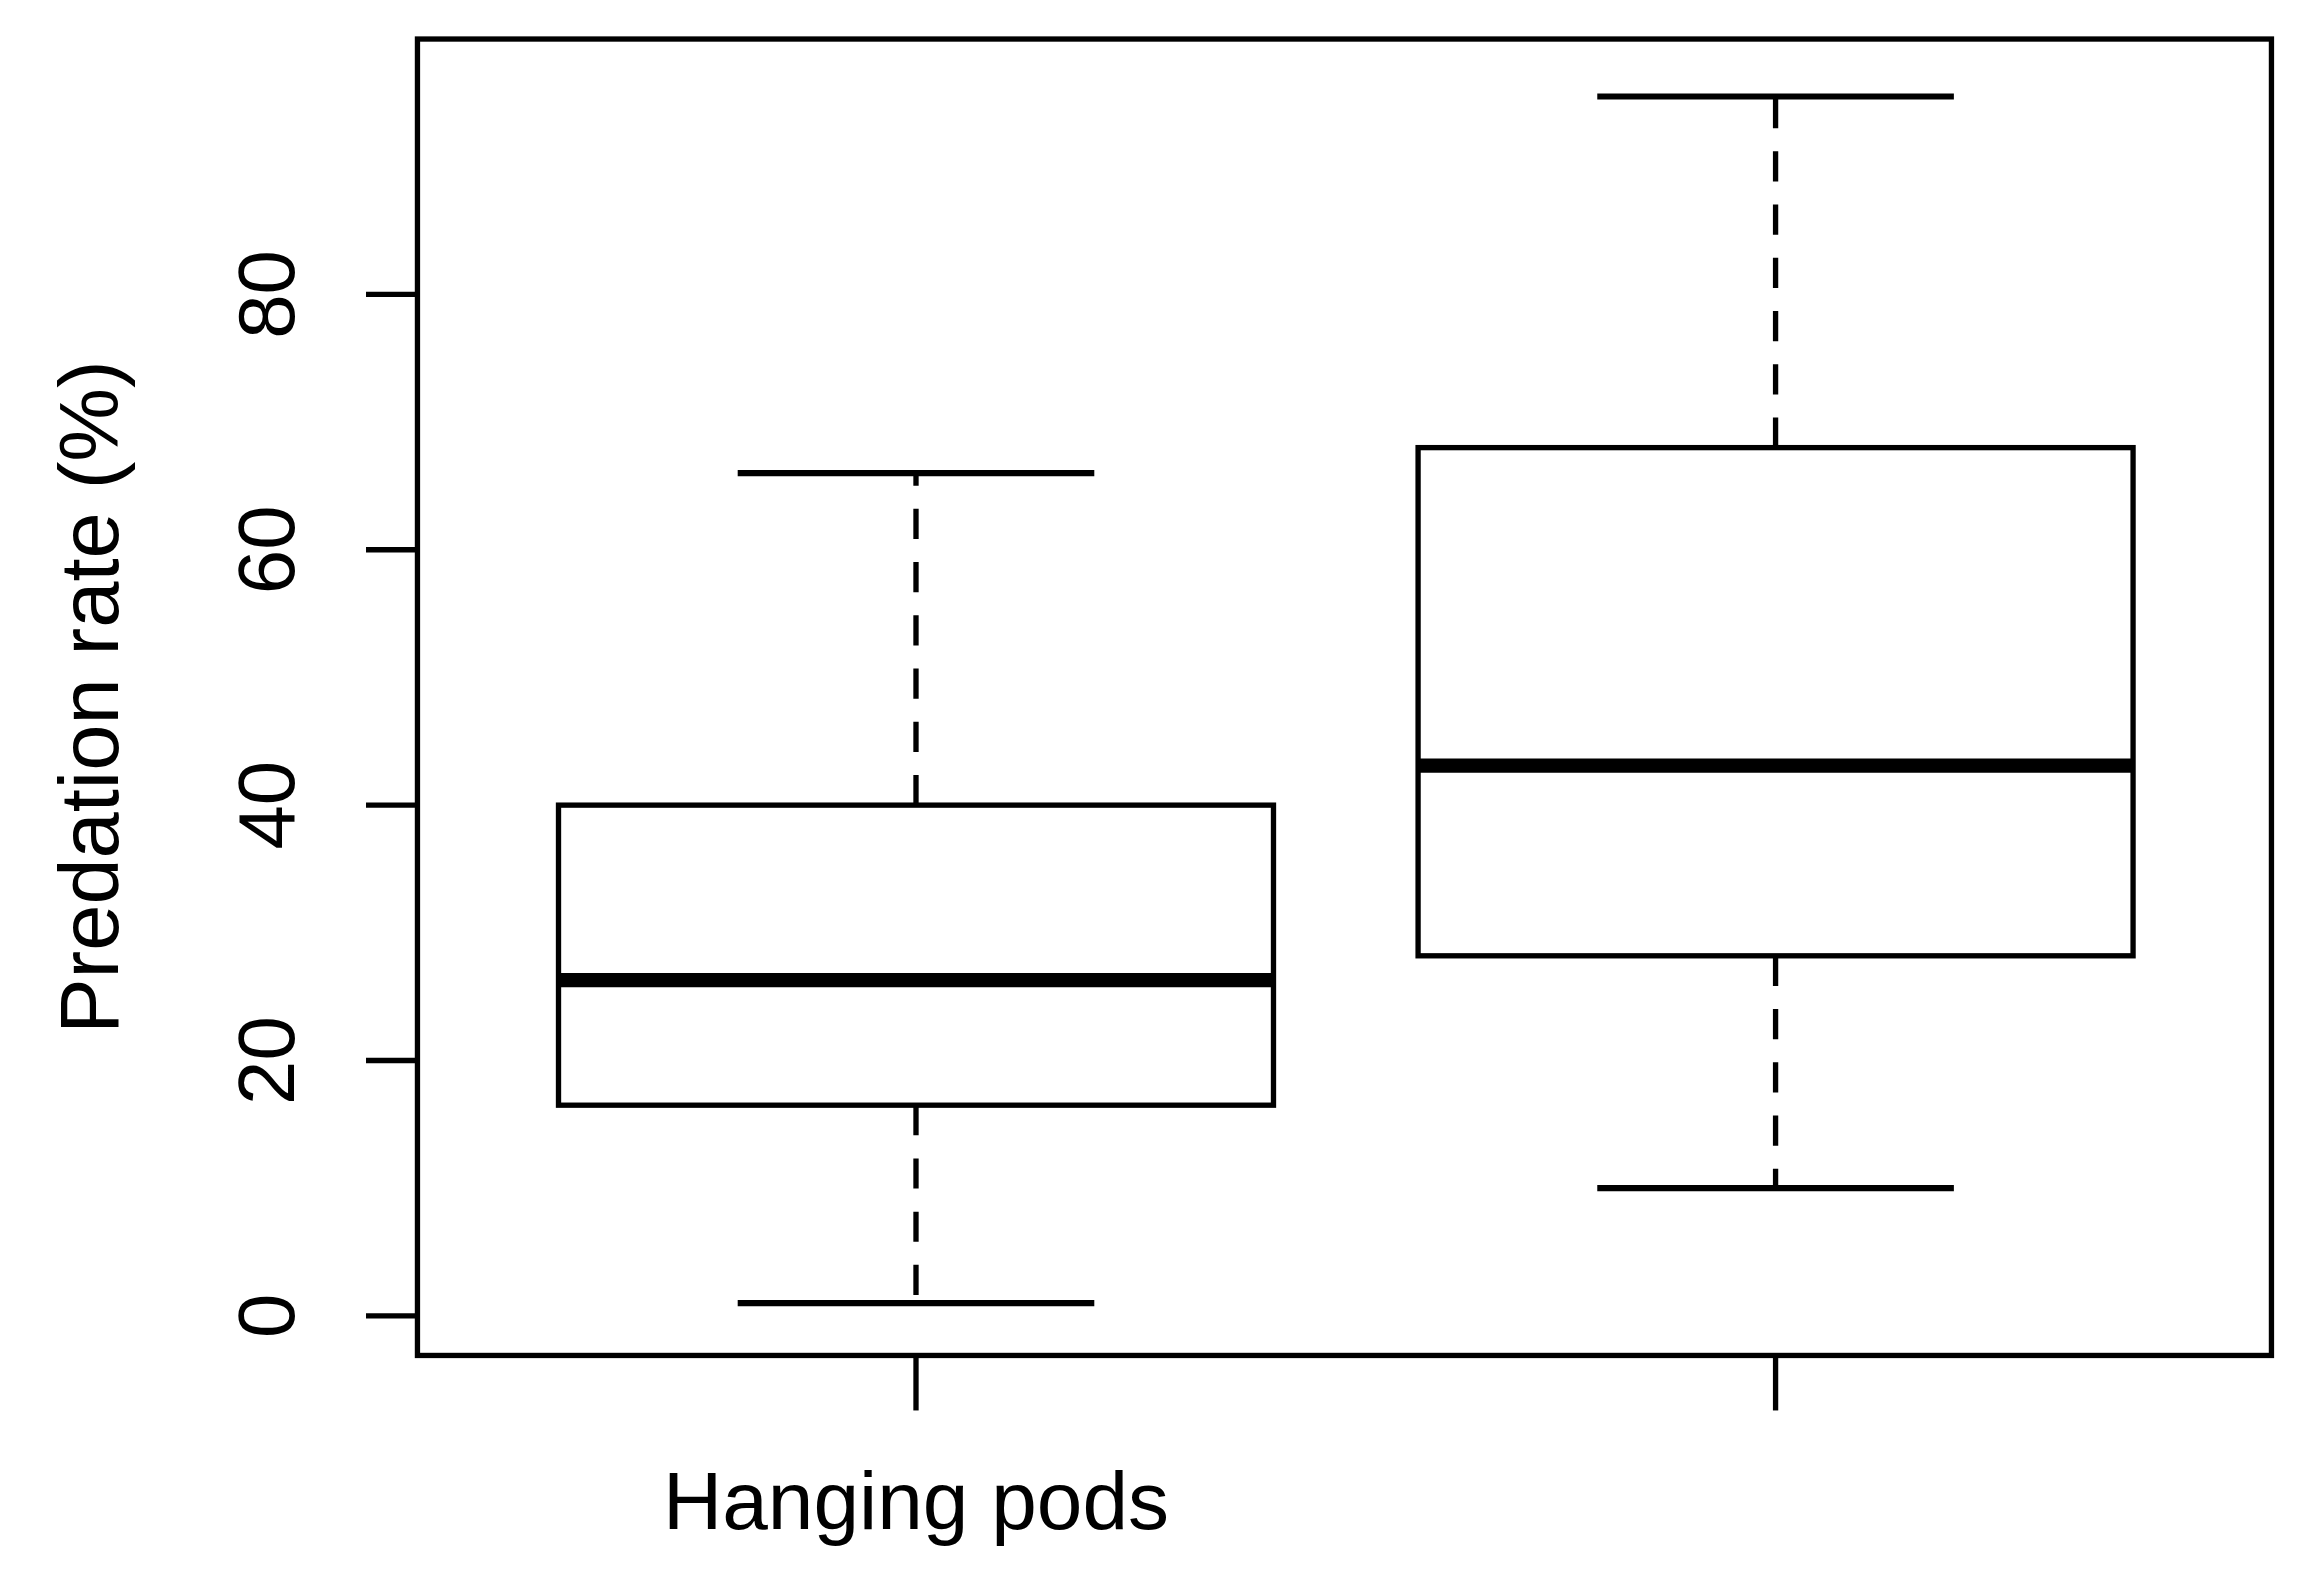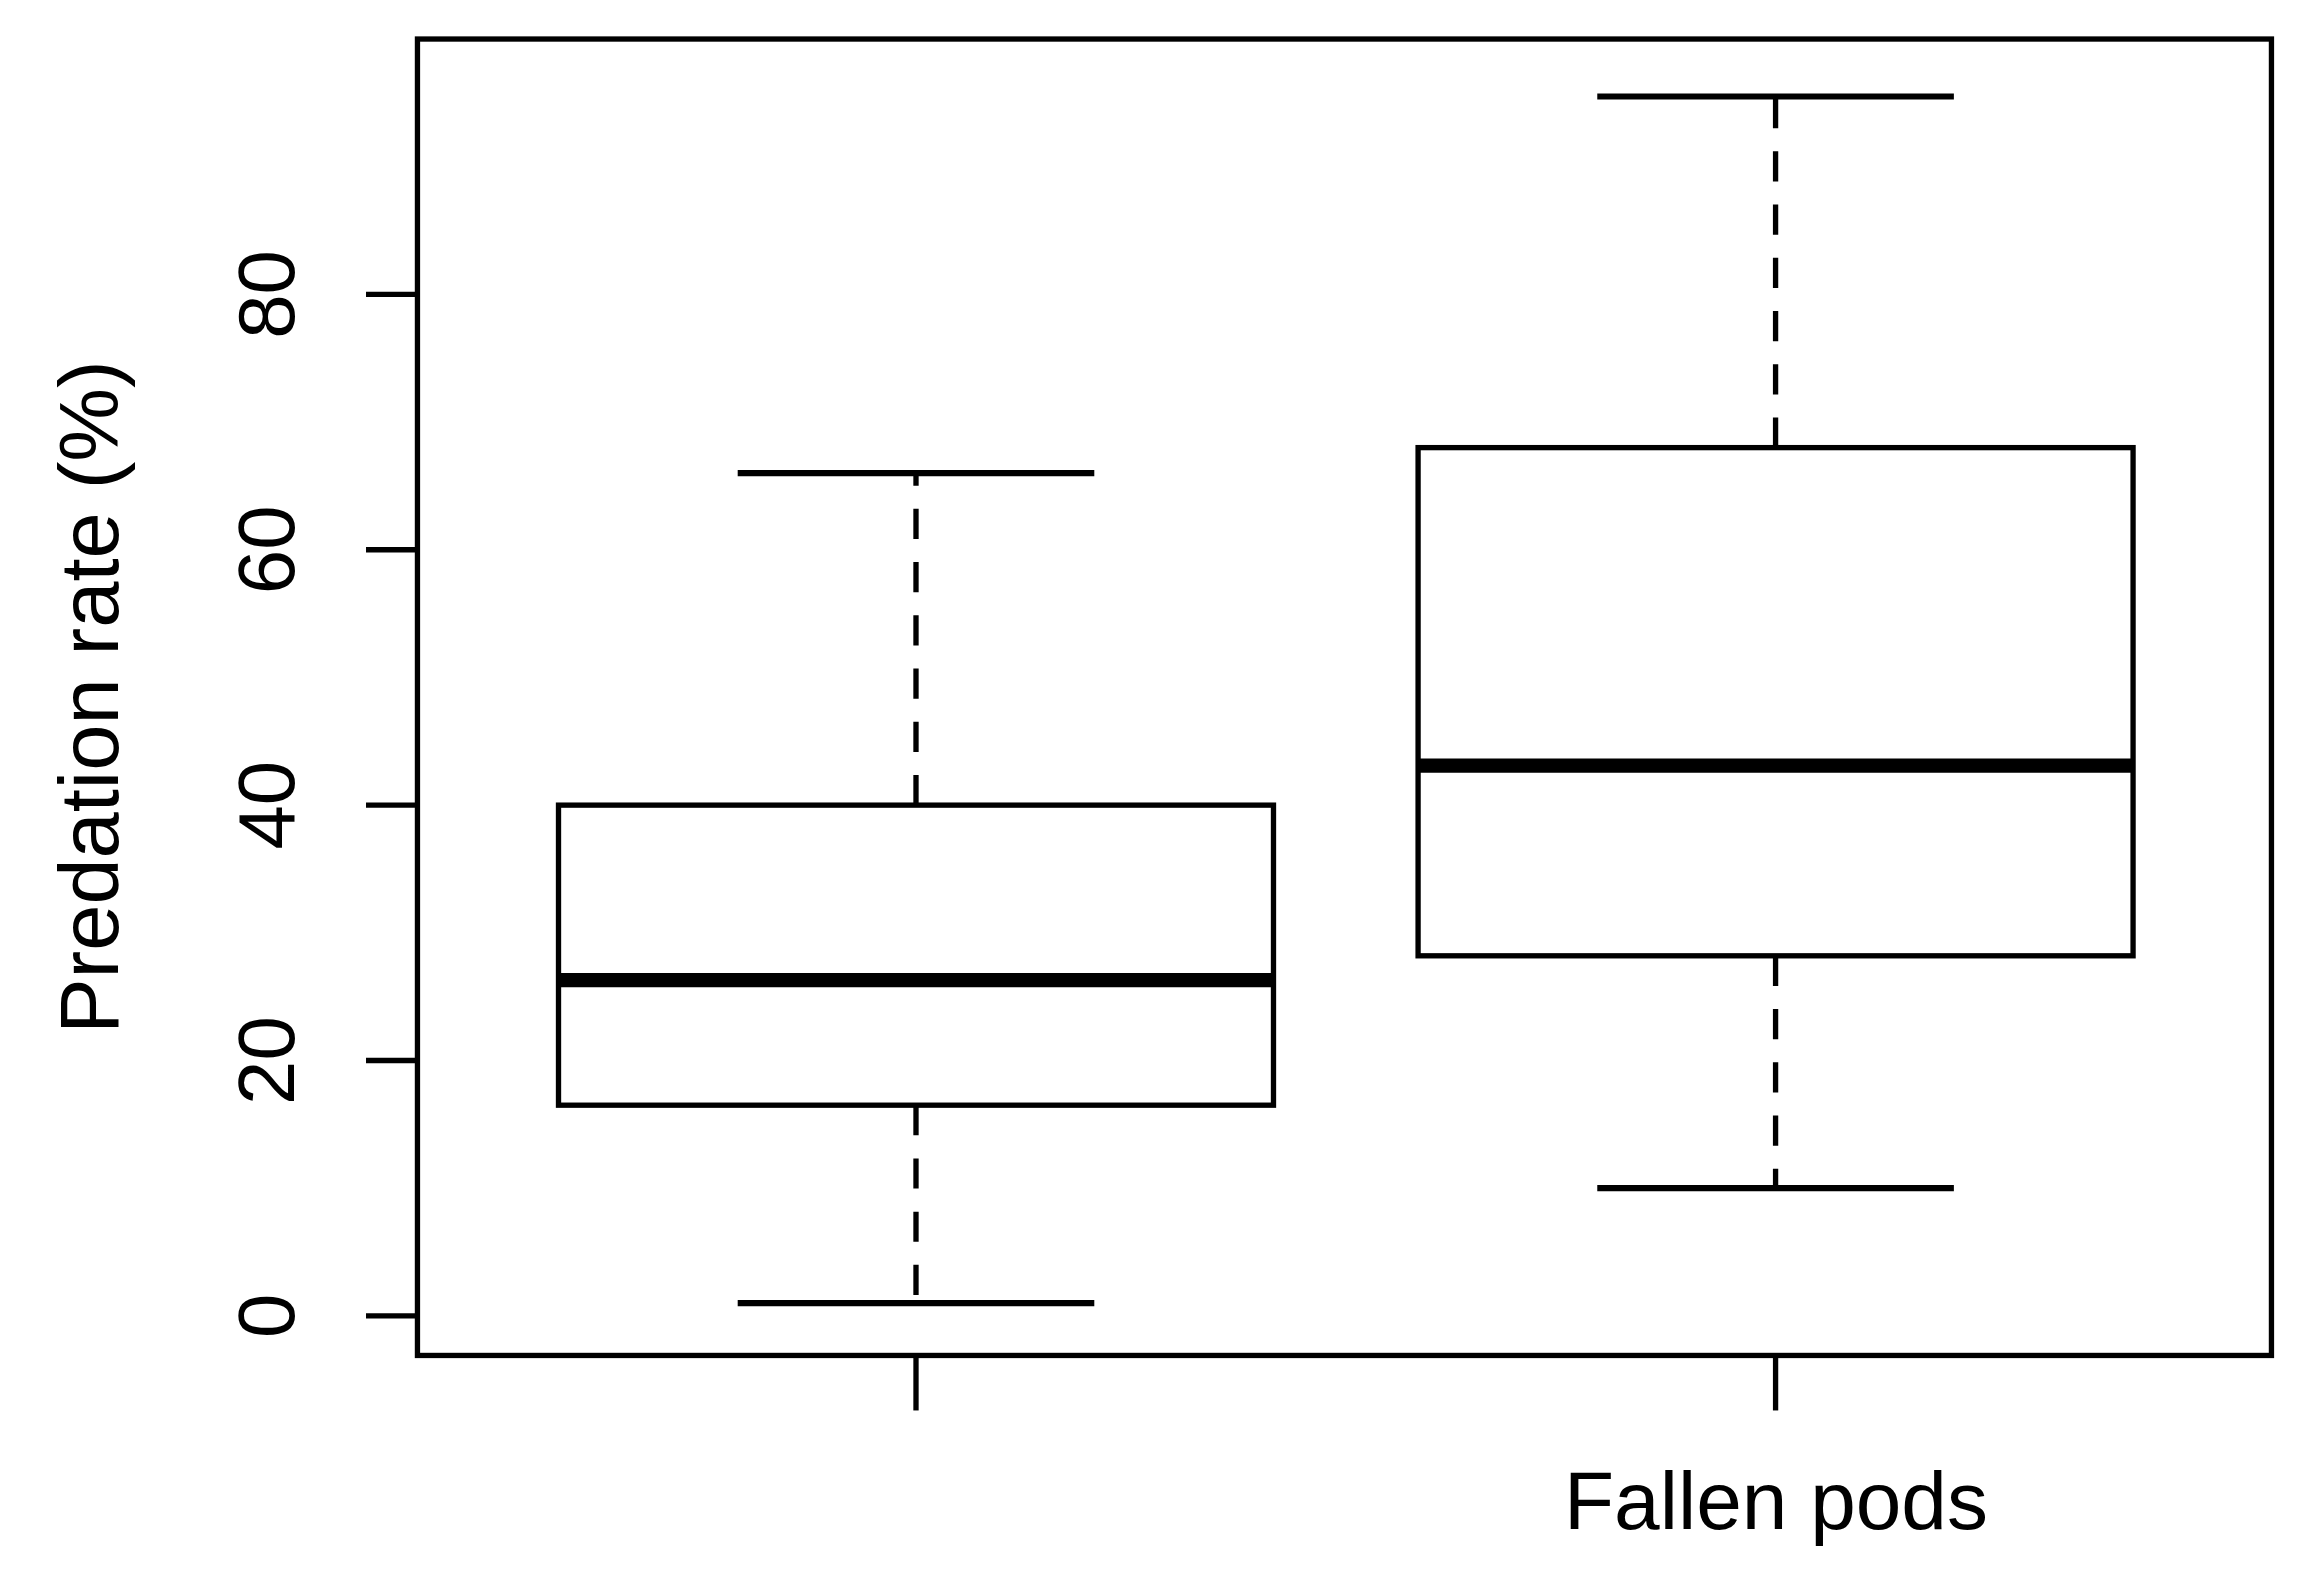--- a/index.html
+++ b/index.html
@@ -62,16 +62,16 @@
       <line x1="2001" y1="504.60135790494667" x2="2001" y2="108.77206595538314" stroke="#000000" stroke-width="6" stroke-dasharray="34 26"></line>
       <line x1="2001" y1="1077.474296799224" x2="2001" y2="1339.4413191076624" stroke="#000000" stroke-width="6" stroke-dasharray="34 26"></line>
       <line x1="1800" y1="108.77206595538314" x2="2202" y2="108.77206595538314" stroke="#000000" stroke-width="7"></line>
       <line x1="1800" y1="1339.4413191076624" x2="2202" y2="1339.4413191076624" stroke="#000000" stroke-width="7"></line>
       <rect x="1598" y="504.60135790494667" width="806" height="572.8729388942774" fill="#ffffff" stroke="#000000" stroke-width="6"></rect>
       <line x1="1598" y1="863.0067895247332" x2="2404" y2="863.0067895247332" stroke="#000000" stroke-width="16"></line>
     </svg>
 
   <div class="axis-text y-label" style="left:89px; top:697px;">Predation rate (%)</div>
 
+  <div class="axis-text cat-label" style="left:916px; top:1501px;">Hanging pods</div>
 
-  <div class="axis-text cat-label" style="left:1776px; top:1501px;">Fallen pods</div>
 </div>
 
 
 </body></html>

